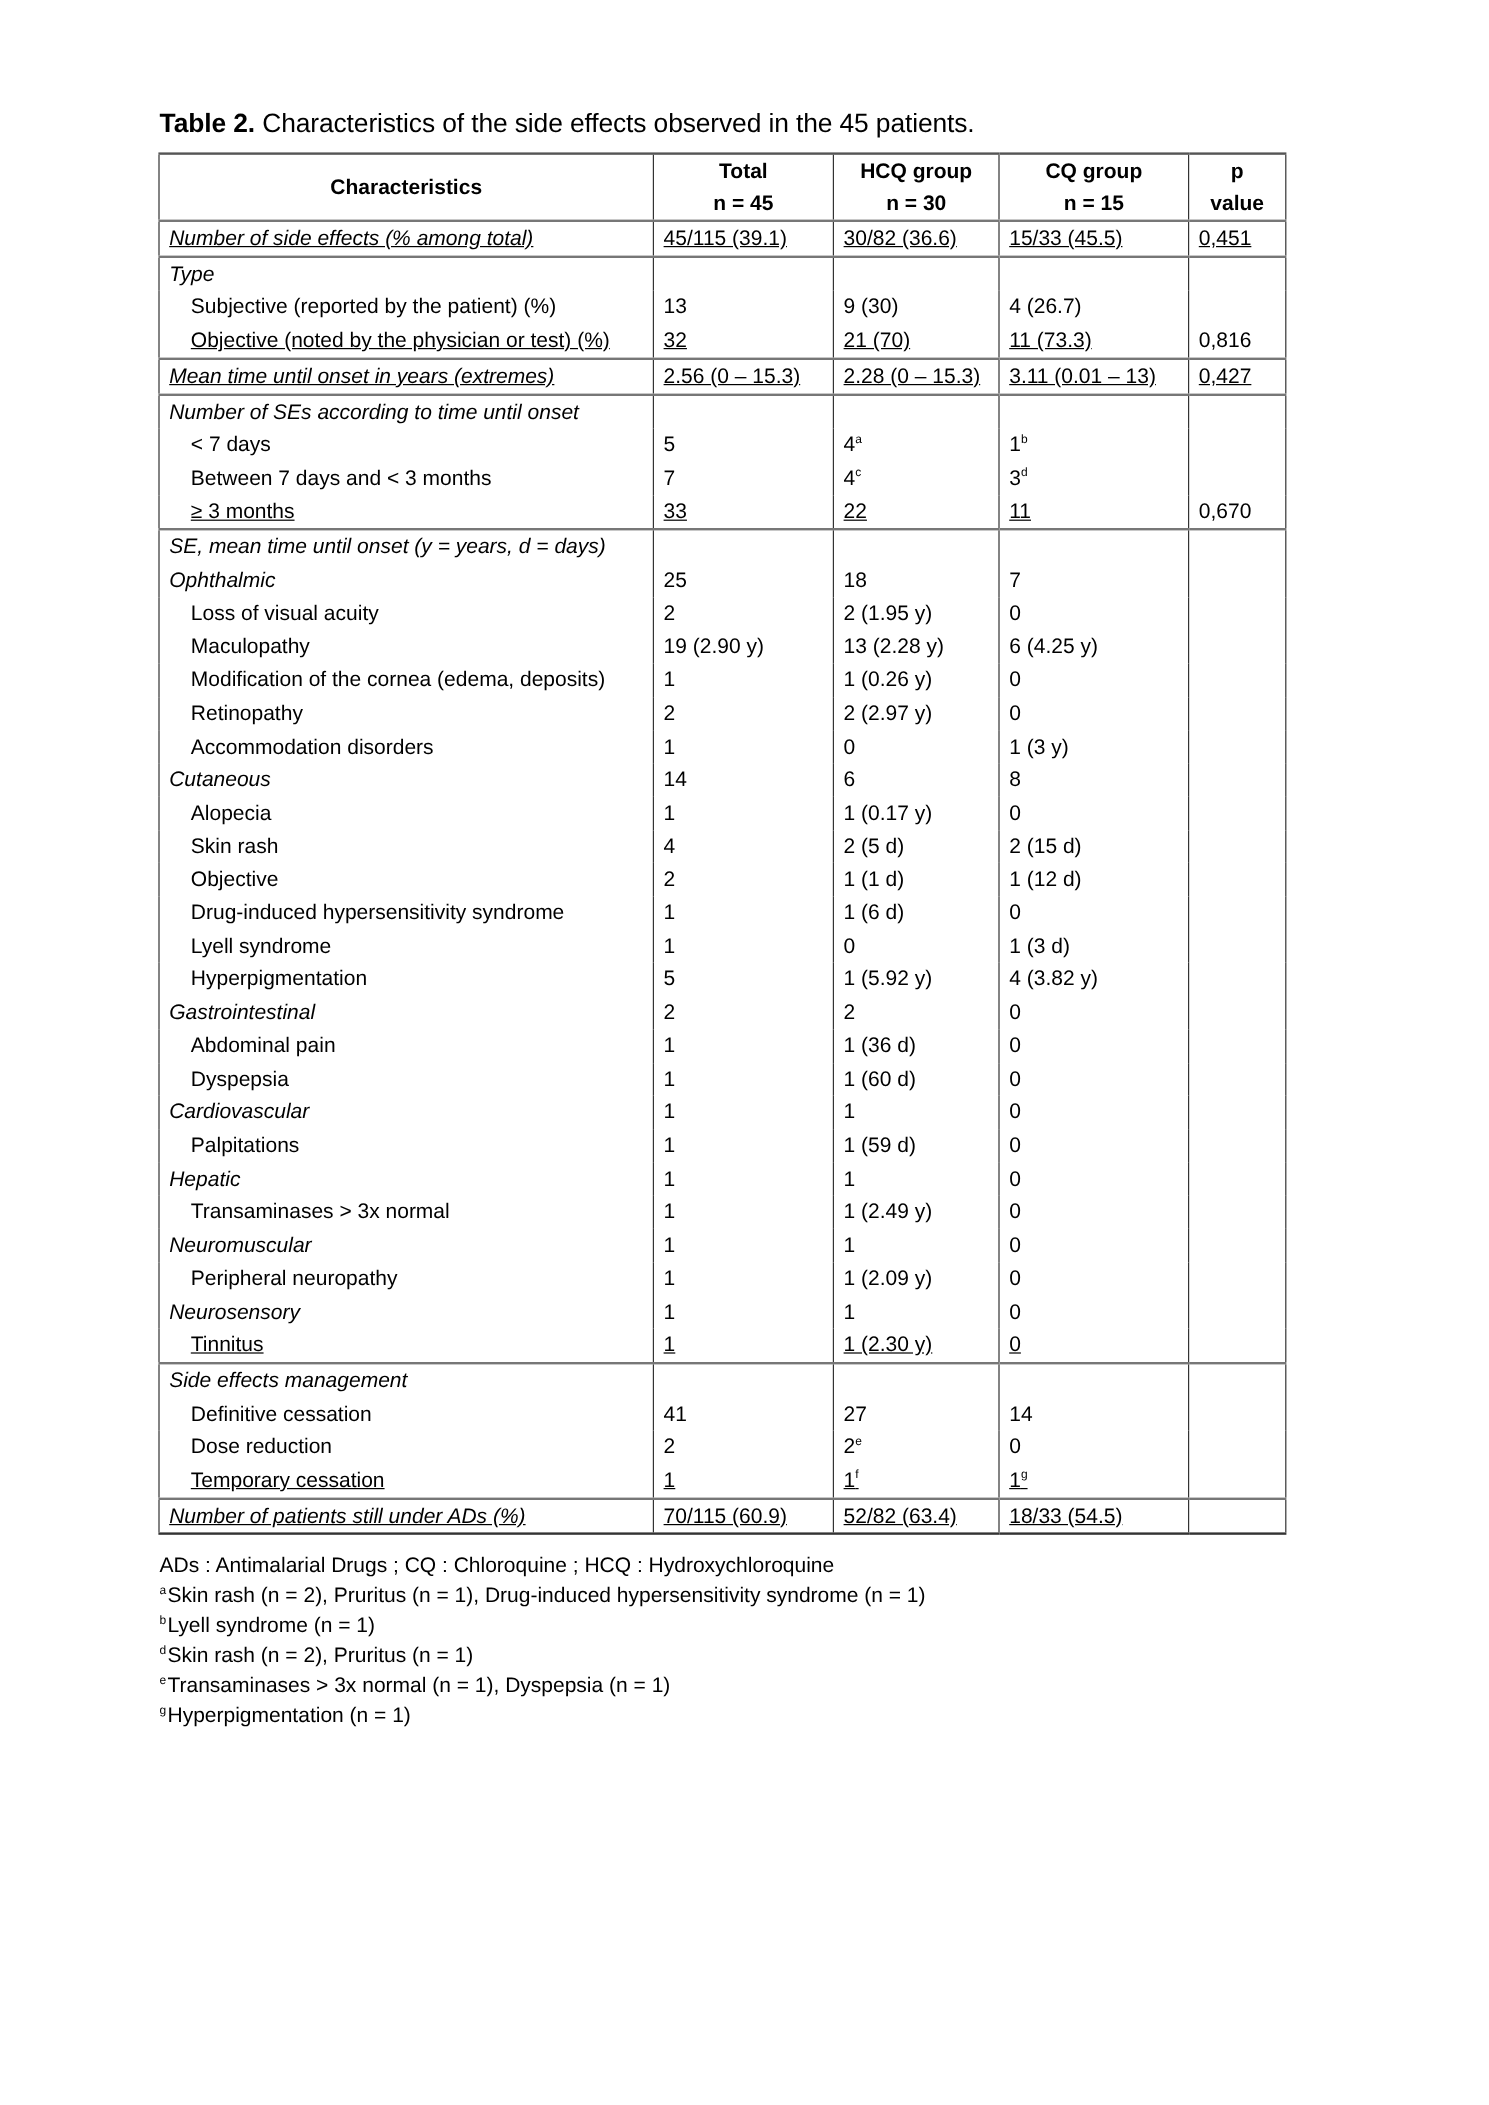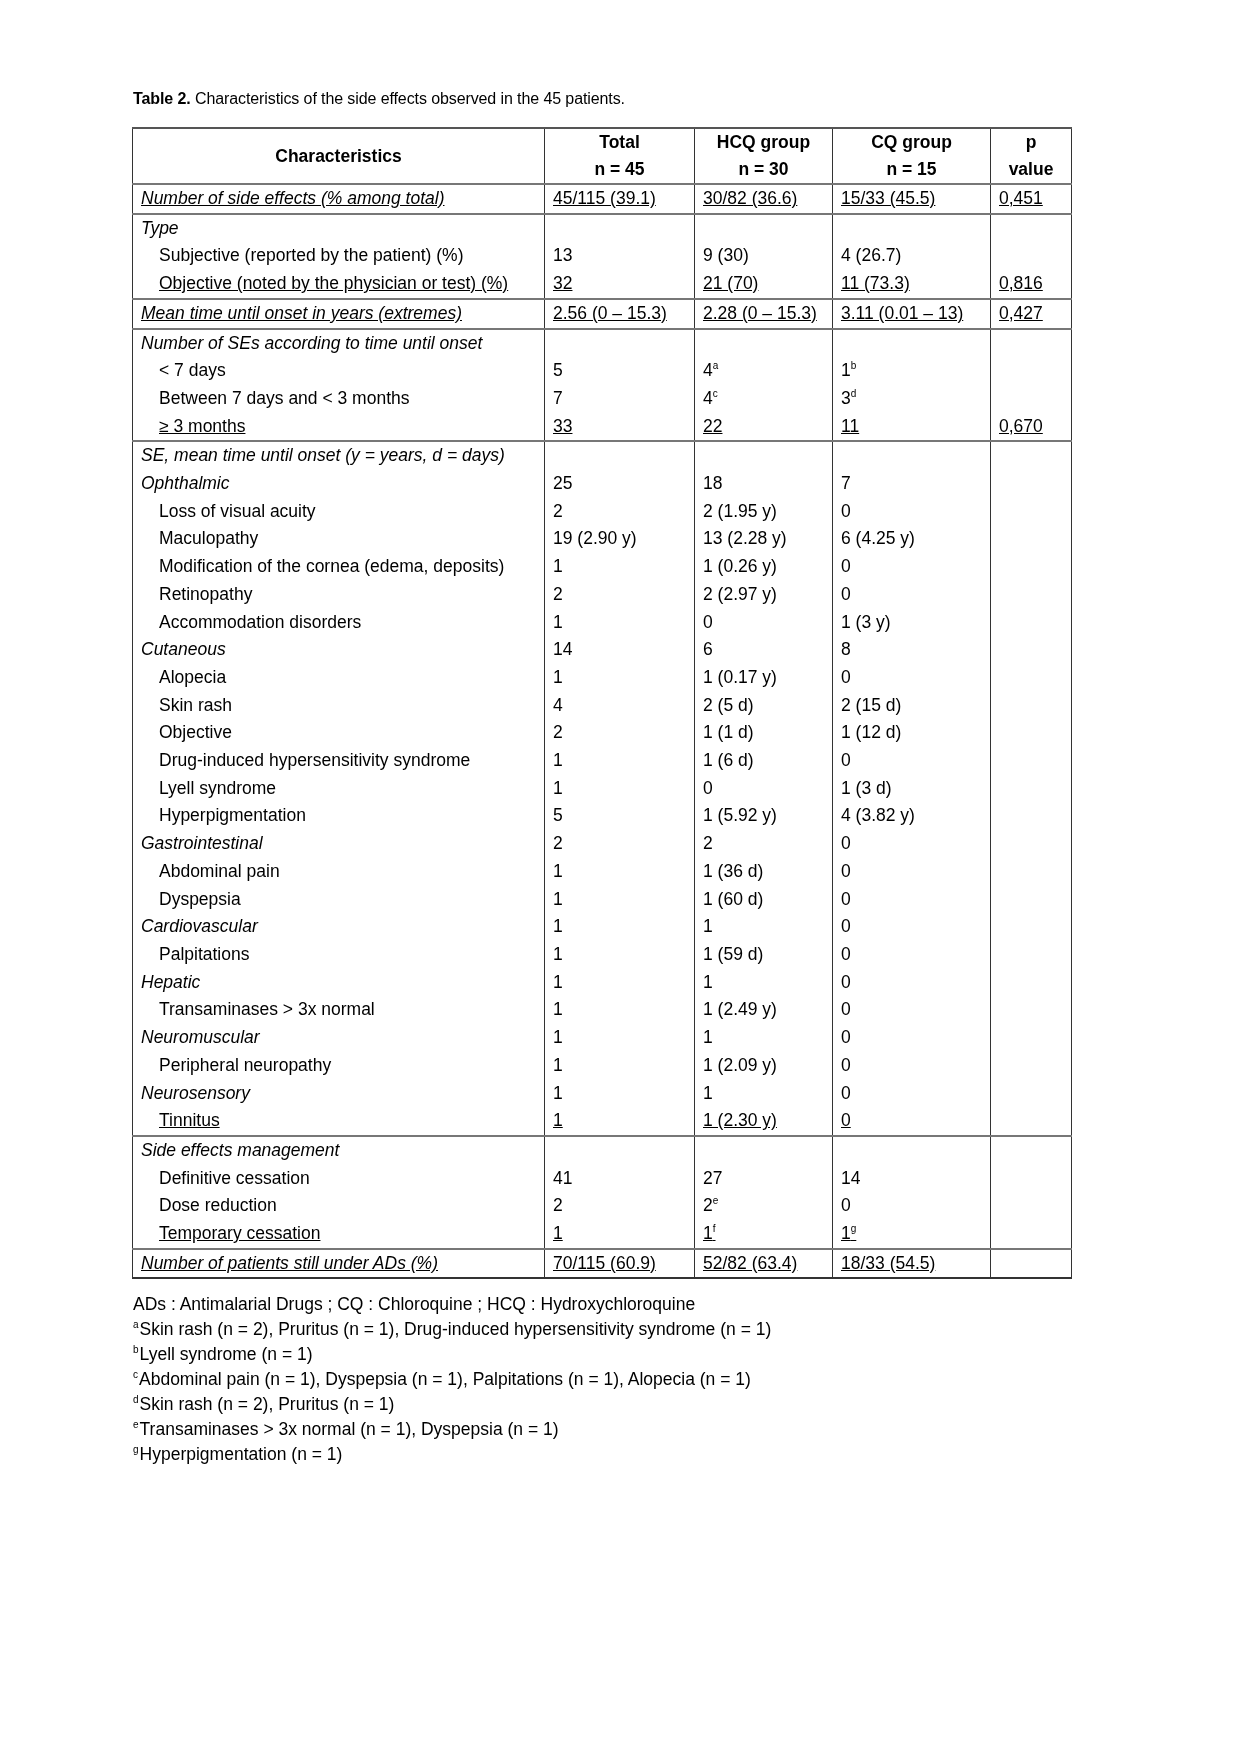--- a/index.html
+++ b/index.html
@@ -2,21 +2,21 @@
 <html><head>
 <meta charset="utf-8">
 <style>
   html, body { margin: 0; padding: 0; background: #ffffff; }
   body {
     width: 1241px; height: 1754px; position: relative; overflow: hidden;
     font-family: "Liberation Sans", sans-serif; color: #000;
   }
   .caption {
     position: absolute; left: 133px; top: 90px;
-    font-size: 16px; letter-spacing: -0.1px;
+    font-size: 22px; letter-spacing: -0.1px;
   }
   .caption b { font-weight: bold; }
   table.main {
     position: absolute; left: 93px; top: 127px;
     width: 939px;
     border-collapse: collapse;
     font-size: 17.5px;
     table-layout: fixed;
     margin-left: 39px;
   }
@@ -41,21 +41,21 @@
     border-bottom: 2.5px solid #777;
     line-height: 27px;
     padding: 0 4px;
   }
   table.main thead th.char { vertical-align: middle; }
   table.main tbody.block tr:first-child td { border-top: 2.5px solid #777; }
   table.main tbody.block tr:last-child td { border-bottom: 1px solid #333; text-decoration: underline; }
   table.main tbody.last tr:last-child td { border-bottom: 2px solid #333; }
   .it { font-style: italic; }
   .ind { padding-left: 26px !important; }
-  .pv { vertical-align: bottom !important; text-decoration: underline; }
+  .pv { vertical-align: bottom !important; }
   sup { font-size: 10px; line-height: 0; vertical-align: 7px; }
   .notes {
     position: absolute; left: 133px; top: 1263px;
     font-size: 17.5px; line-height: 25px; margin-top: 29px;
   }
   .notes .n { white-space: nowrap; }
   .notes sup { font-size: 10px; vertical-align: 7px; margin-right: 1px; }
 </style>
 </head>
 <body>
@@ -341,18 +341,17 @@
       <td></td>
     </tr>
   </tbody>
 </table>
 
 <div class="notes">
   <div class="n">ADs : Antimalarial Drugs ; CQ : Chloroquine ; HCQ : Hydroxychloroquine</div>
   <div id="footnotes">
       <div class="n"><sup>a</sup><span>Skin rash (n = 2), Pruritus (n = 1), Drug-induced hypersensitivity syndrome (n = 1)</span></div>
       <div class="n"><sup>b</sup><span>Lyell syndrome (n = 1)</span></div>
-      <div class="n"><sup>c</sup><span>Abdominal pain (n = 1), Dyspepsia (n = 1), Palpitations (n = 1), Alopecia (n = 1)</span></div>
       <div class="n"><sup>d</sup><span>Skin rash (n = 2), Pruritus (n = 1)</span></div>
       <div class="n"><sup>e</sup><span>Transaminases &gt; 3x normal (n = 1), Dyspepsia (n = 1)</span></div>
       <div class="n"><sup>g</sup><span>Hyperpigmentation (n = 1)</span></div>
     </div>
 </div>
 
 </body></html>

